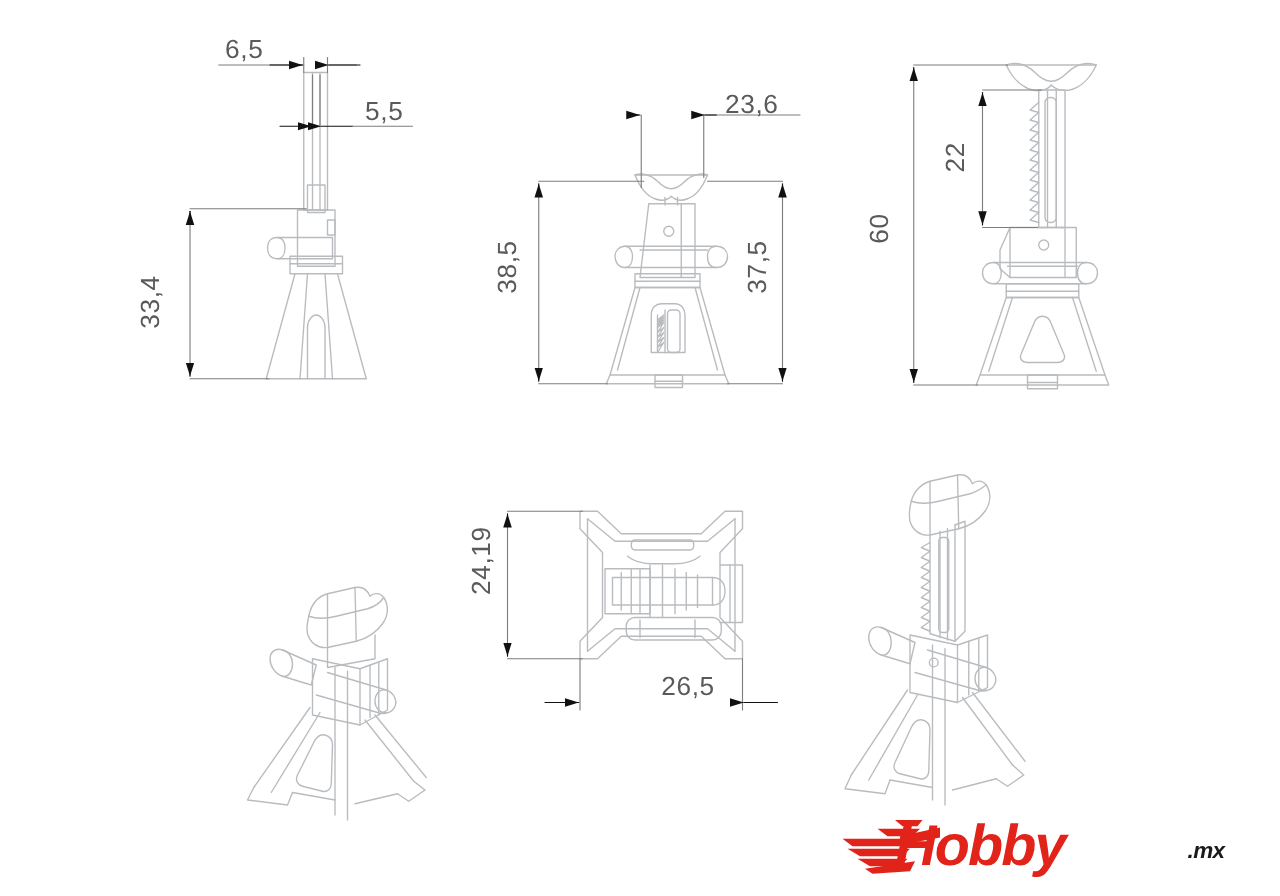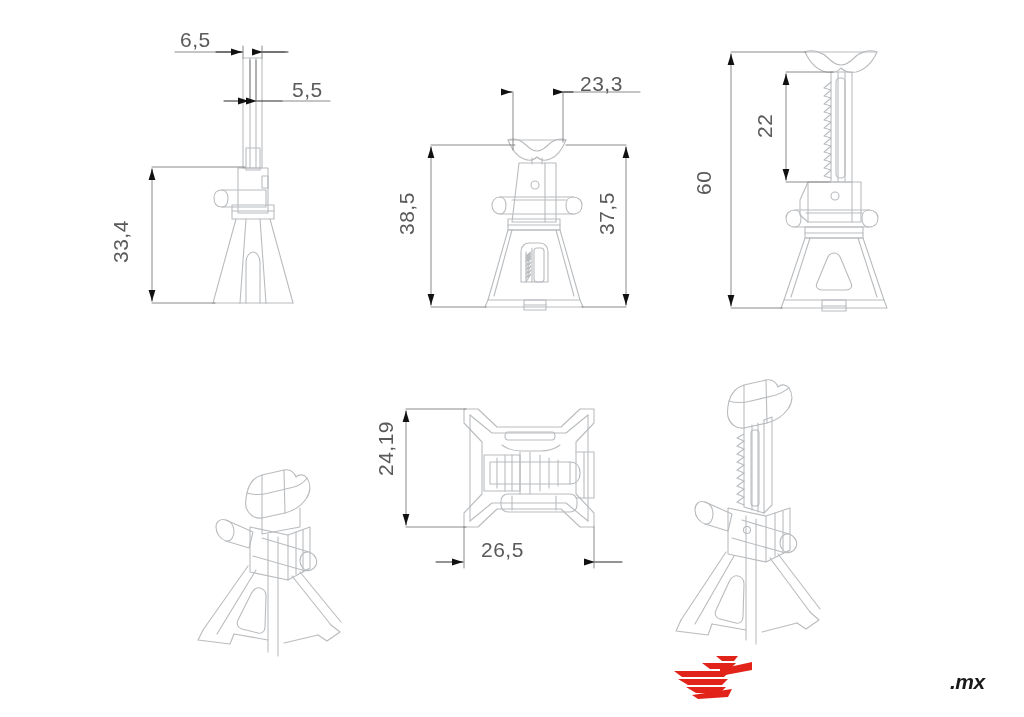--- a/index.html
+++ b/index.html
@@ -58,21 +58,21 @@
   #logo-shop {
     left: 172px;
     top: 6px;
     font-size: 46px;
     color: #1a1a1a;
     letter-spacing: -1.5px;
   }
   #logo-mx {
     left: 278px;
     top: 27px;
-    font-size: 21px;
+    font-size: 18px;
     color: #1a1a1a;
     letter-spacing: -0.5px;
   }
 </style>
 </head>
 <body>
 
 <svg id="sheet" viewBox="0 0 1024 717" xmlns="http://www.w3.org/2000/svg">
   <defs>
     <marker id="arrHeadR" markerWidth="12" markerHeight="8" refX="11" refY="4" orient="auto" markerUnits="userSpaceOnUse">
@@ -379,40 +379,41 @@
     </g>
   </g>
 </svg>
 
 <div class="dim-text" style="left:180px; top:28px;">6,5</div>
 
 <div class="dim-text" style="left:292px; top:78px;">5,5</div>
 
 <div class="dim-text vert" style="left:133px; top:239px;">33,4</div>
 
-<div class="dim-text" style="left:580px; top:72px;">23,3</div>
+<div class="dim-text" style="left:580px; top:72px;">23,6</div>
 
 <div class="dim-text vert" style="left:419px; top:211px;">38,5</div>
 
 <div class="dim-text vert" style="left:619px; top:211px;">37,5</div>
 
 <div class="dim-text vert" style="left:716px; top:171px;">60</div>
 
 <div class="dim-text vert" style="left:777px; top:114px;">22</div>
 
 <div class="dim-text vert" style="left:398px; top:452px;">24,19</div>
 
-<div class="dim-text" style="left:481px; top:538px;">26,5</div>
+<div class="dim-text" style="left:529px; top:538px;">26,5</div>
 
 <div id="logo">
   <svg width="320" height="62" viewBox="0 0 320 62" xmlns="http://www.w3.org/2000/svg">
     <g fill="#e2231a">
       <path d="M2,28 L58,28 L52,34 L10,34 Z"></path>
       <path d="M6,36 L56,36 L50,42 L16,42 Z"></path>
       <path d="M14,44 L54,44 L48,50 L24,50 Z"></path>
       <path d="M30,20 L64,20 L58,26 L38,26 Z"></path>
       <path d="M44,13 L66,13 L62,18 L50,18 Z"></path>
       <path d="M48,26 L80,19 L80,27 L48,33 Z"></path>
       <path d="M20,52 L60,46 L56,54 L26,56 Z"></path>
     </g>
   </svg>
+  <div class="logo-text" id="logo-hobby">Hobby</div>
   <div class="logo-text" id="logo-mx">.mx</div>
 </div>
 
 </body></html>

